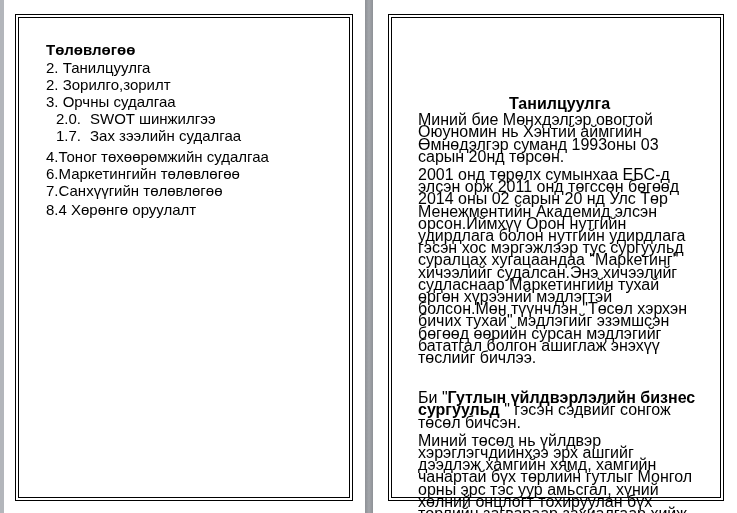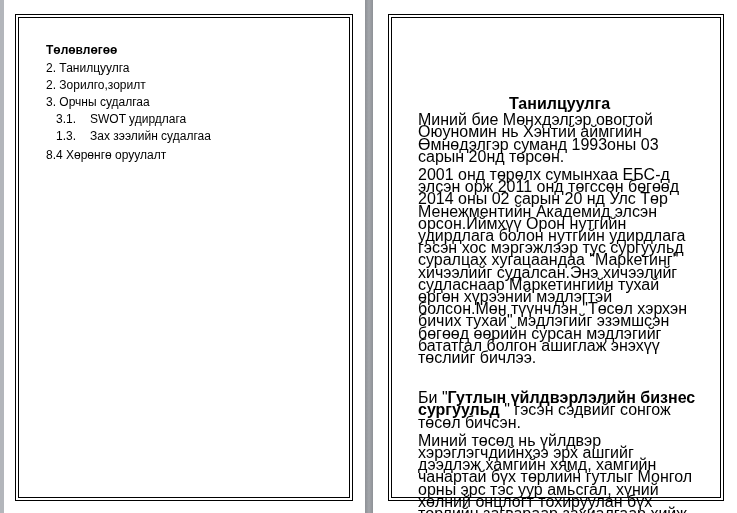--- a/index.html
+++ b/index.html
@@ -52,21 +52,21 @@
       left: 2px; top: 2px; right: 2px; bottom: 2px;
       border: 1px solid #000;
     }
     .page-left .frame { left: 11px; top: 14px; width: 338px; height: 487px; }
     .page-right .frame { left: 15px; top: 14px; width: 336px; height: 487px; }
 
     .toc {
       position: absolute;
       left: 42px;
       top: 44px;
-      font-size: 12px;
+      font-size: 15px;
       line-height: 12px;
     }
     .toc-title {
       font-weight: bold;
       margin-bottom: 6px;
     }
     .toc-item { margin-bottom: 5px; white-space: nowrap; }
     .toc-item.sub { padding-left: 10px; }
     .toc-item.sub .num { display: inline-block; width: 34px; }
     .toc-item.gap-before { margin-top: 9px; }
@@ -97,25 +97,28 @@
 <div class="left-strip"></div>
 
 <div class="page page-left">
   <div class="frame"></div>
   <div class="toc">
     <div class="toc-title">Төлөвлөгөө</div>
     <div class="toc-item">2. Танилцуулга</div>
     <div class="toc-item">2. Зорилго,зорилт</div>
     <div class="toc-item">3. Орчны судалгаа</div>
     <div class="toc-item sub">
-      <span class="num">3.1.</span><span>SWOT удирдлага</span>
+      <span class="num">2.0.</span><span>SWOT шинжилгээ</span>
     </div>
     <div class="toc-item sub">
-      <span class="num">1.3.</span><span>Зах зээлийн судалгаа</span>
+      <span class="num">1.7.</span><span>Зах зээлийн судалгаа</span>
     </div>
+    <div class="toc-item gap-before">4.Тоног төхөөрөмжийн судалгаа</div>
+    <div class="toc-item">6.Маркетингийн төлөвлөгөө</div>
+    <div class="toc-item">7.Санхүүгийн төлөвлөгөө</div>
     <div class="toc-item gap-before-sm">8.4 Хөрөнгө оруулалт</div>
   </div>
 </div>
 
 <div class="gutter"></div>
 
 <div class="page page-right">
   <div class="frame"></div>
   <div class="content">
     <div class="heading">Танилцуулга</div>

